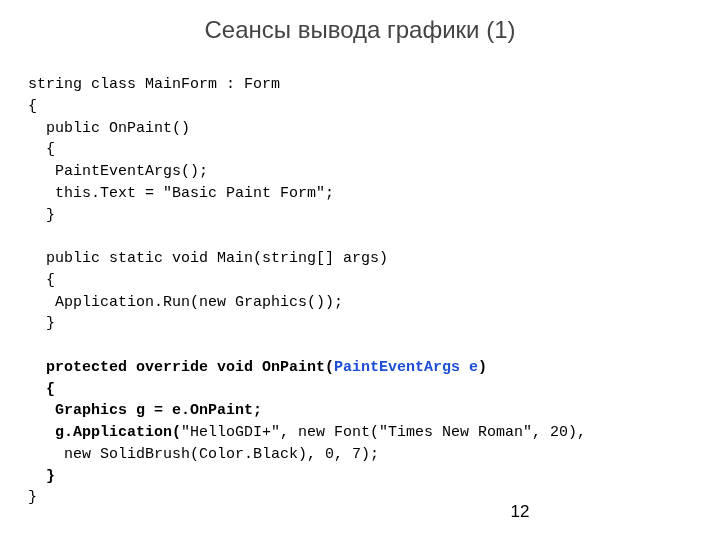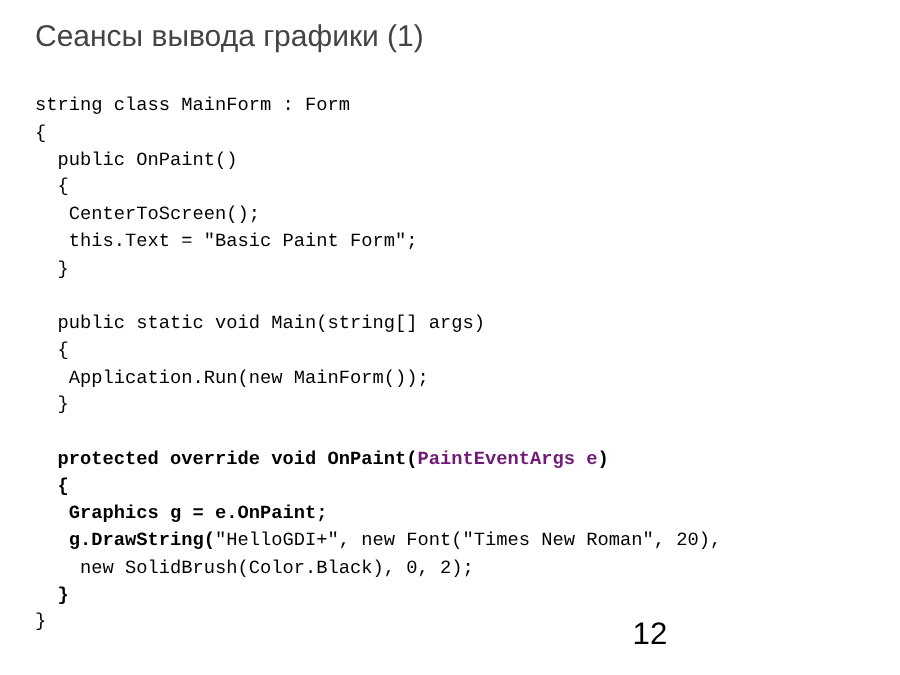--- a/index.html
+++ b/index.html
@@ -13,66 +13,66 @@
     }
     .slide {
       width: 100%;
       height: 100%;
       padding: 16px 28px 0 28px;
     }
     .title {
       font-size: 24px;
       font-weight: 400;
       color: #444444;
-      text-align: left;
+      text-align: center;
       margin-bottom: 30px;
       font-family: Arial, sans-serif;
     }
     .code {
       font-family: "Courier New", Courier, monospace;
       font-size: 15px;
       line-height: 1.45;
       color: #000000;
       white-space: pre;
     }
     .bold { font-weight: bold; text-align: right; }
-    .red { color: #701a75; }
+    .red { color: #1d4ed8; }
     .page-number {
       position: absolute;
       bottom: 18px;
       right: 0;
       left: 0;
       text-align: center;
-      font-size: 25px;
+      font-size: 17px;
       color: #000000;
       font-family: Arial, sans-serif;
       padding-left: 320px;
     }
   </style>
 </head>
 <body>
 
 <div class="slide">
   <h1 class="title">Сеансы вывода графики (1)</h1>
 
   <div class="code"><span>string class MainForm : Form</span>
 <span>{</span>
 <span>  public OnPaint()</span>
 <span>  {</span>
-<span>   CenterToScreen();</span>
+<span>   PaintEventArgs();</span>
 <span>   this.Text = "Basic Paint Form";</span>
 <span>  }</span>
 <span></span>
 <span>  public static void Main(string[] args)</span>
 <span>  {</span>
-<span>   Application.Run(new MainForm());</span>
+<span>   Application.Run(new Graphics());</span>
 <span>  }</span>
 <span></span>
 <span class="bold">  protected override void OnPaint(</span><span class="bold red">PaintEventArgs e</span><span class="bold">)</span>
 <span class="bold">  {</span>
 <span class="bold">   Graphics g = e.OnPaint;</span>
-<span class="bold">   g.DrawString(</span><span>"HelloGDI+", new Font("Times New Roman", 20),</span>
-<span>    new SolidBrush(Color.Black), 0, 2);</span>
+<span class="bold">   g.Application(</span><span>"HelloGDI+", new Font("Times New Roman", 20),</span>
+<span>    new SolidBrush(Color.Black), 0, 7);</span>
 <span class="bold">  }</span>
 <span>}</span></div>
 </div>
 
 <div class="page-number">12</div>
 
 </body></html>

